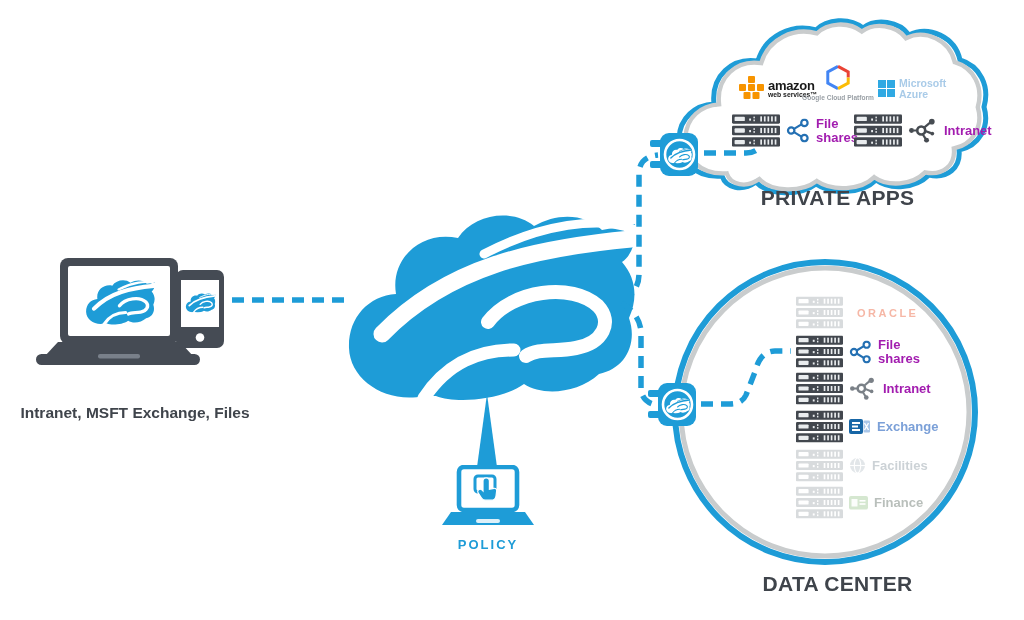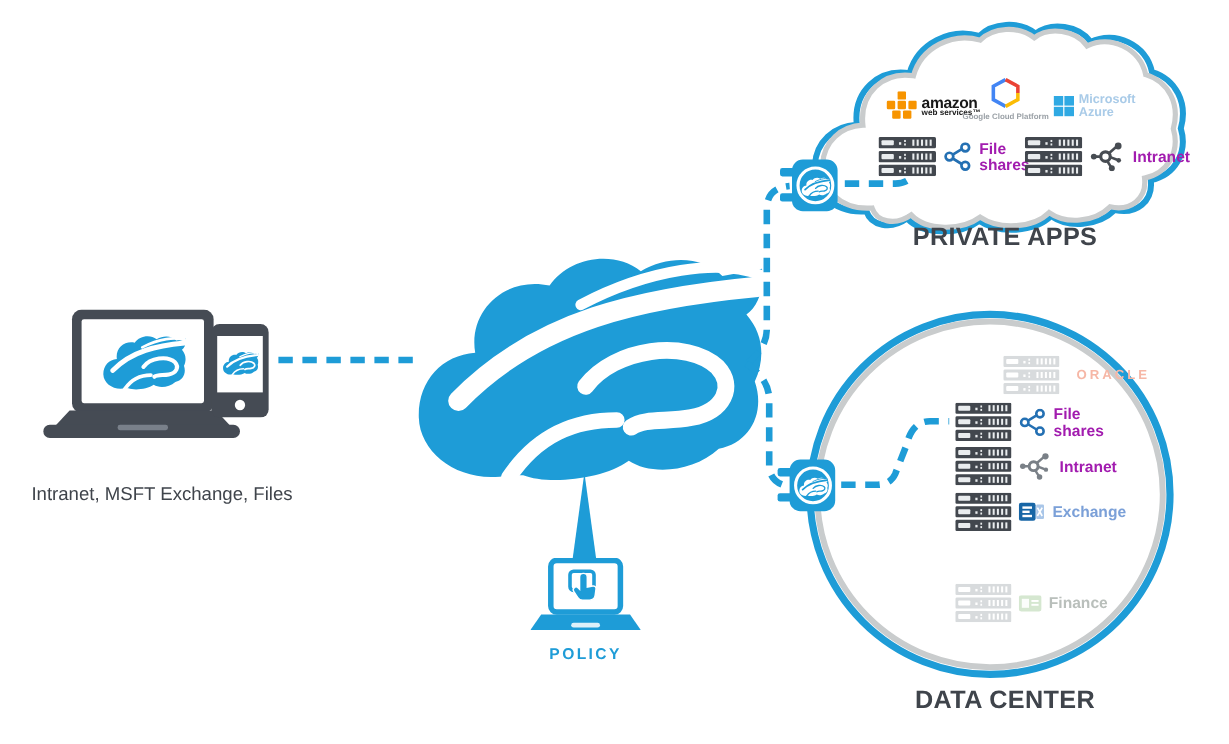--- a/index.html
+++ b/index.html
@@ -1,20 +1,20 @@
 <!DOCTYPE html>
 <html><head>
 <meta charset="utf-8">
 <style>
   html,body{margin:0;padding:0;background:#fff;}
   .stage{position:relative;width:1024px;height:620px;background:#fff;overflow:hidden;
          font-family:"Liberation Sans",sans-serif;}
   .abs{position:absolute;}
   .h1{font-weight:800;font-size:21px;color:#3f444b;text-align:center;letter-spacing:.3px;}
-  .sub{font-weight:400;font-size:15.5px;color:#3f444b;text-align:center;}
+  .sub{font-weight:700;font-size:15.5px;color:#3f444b;text-align:center;}
   .policy-label{font-weight:800;font-size:13px;color:#1e9cd7;letter-spacing:2px;text-align:center;}
   .svc{display:flex;align-items:center;gap:6px;}
   .svc-label{font-weight:700;font-size:13px;line-height:13.5px;color:#a21caf;}
   .lbl-oracle{font-weight:700;font-size:11px;letter-spacing:2.5px;color:#f6b7a6;}
   .lbl-exchange{font-weight:600;font-size:13px;color:#7ba0d8;}
   .lbl-faded{font-weight:700;font-size:13px;color:#ccd2d6;}
   .lbl-finance{font-weight:700;font-size:13px;color:#b9bfbb;}
   .aws-l1{font-weight:800;font-size:13px;line-height:11px;color:#191919;letter-spacing:-.3px;}
   .aws-l2{font-weight:700;font-size:6.8px;color:#191919;}
   .gcp-lbl{font-weight:600;font-size:6.6px;color:#9aa0a6;white-space:nowrap;text-align:center;}
@@ -208,21 +208,21 @@
     <span class="svc-label">Intranet</span>
   </div>
 
   <div class="abs h1" style="left:740px;top:186px;width:195px">PRIVATE APPS</div>
 
   <svg class="abs" style="left:664px;top:251px" width="322" height="322" viewBox="0 0 322 322">
     <circle cx="161" cy="161" r="150" fill="#fff" stroke="#1e9cd7" stroke-width="6"></circle>
     <circle cx="161" cy="161" r="144" fill="none" stroke="#c9cccd" stroke-width="5"></circle>
   </svg>
 
-  <div class="abs svc" style="left:836px;top:296px">
+  <div class="abs svc" style="left:796px;top:296px">
     <svg class="srv-faded" width="47" height="33" viewBox="0 0 56 38">
         <use href="#srv"></use>
       </svg>
     <span class="lbl-oracle" style="margin-left:8px">ORACLE</span>
   </div>
 
   <div class="abs svc" style="left:796px;top:335px">
     <svg class="srv-dark" width="47" height="33" viewBox="0 0 56 38">
         <use href="#srv"></use>
       </svg>
@@ -250,20 +250,31 @@
       <rect x="14.5" y="2.5" width="6.5" height="12" rx="1" fill="#a9c6e8"></rect>
       <path d="M15.5,5 l4,7 M19.5,5 l-4,7" stroke="#fff" stroke-width="1.4"></path>
       <rect x="0" y="1" width="14" height="15" rx="2" fill="#1766a6"></rect>
       <rect x="3" y="4" width="8" height="2" fill="#fff"></rect>
         <rect x="3" y="7.5" width="6" height="2" fill="#fff"></rect>
         <rect x="3" y="11" width="8" height="2" fill="#fff"></rect>
     </svg>
     <span class="lbl-exchange">Exchange</span>
   </div>
 
+  <div class="abs svc" style="left:796px;top:449px">
+    <svg class="srv-faded" width="47" height="33" viewBox="0 0 56 38">
+        <use href="#srv"></use>
+      </svg>
+    <svg width="17" height="17" viewBox="0 0 17 17">
+      <circle cx="8.5" cy="8.5" r="7.5" fill="#e2e6e9"></circle>
+      <ellipse cx="8.5" cy="8.5" rx="3.2" ry="7.5" fill="none" stroke="#fff" stroke-width="1.1"></ellipse>
+      <path d="M1,8.5 H16" stroke="#fff" stroke-width="1.1"></path>
+    </svg>
+    <span class="lbl-faded">Facilities</span>
+  </div>
 
   <div class="abs svc" style="left:796px;top:486px">
     <svg class="srv-faded" width="47" height="33" viewBox="0 0 56 38">
         <use href="#srv"></use>
       </svg>
     <svg width="19" height="14" viewBox="0 0 19 14">
       <rect x="0" y="0" width="19" height="13.5" rx="2" fill="#d5e7d0"></rect>
       <rect x="2.5" y="3" width="6" height="7.5" fill="#fff" opacity=".9"></rect>
       <rect x="10.5" y="4" width="6" height="1.6" fill="#fff"></rect>
         <rect x="10.5" y="7.2" width="6" height="1.6" fill="#fff"></rect>

